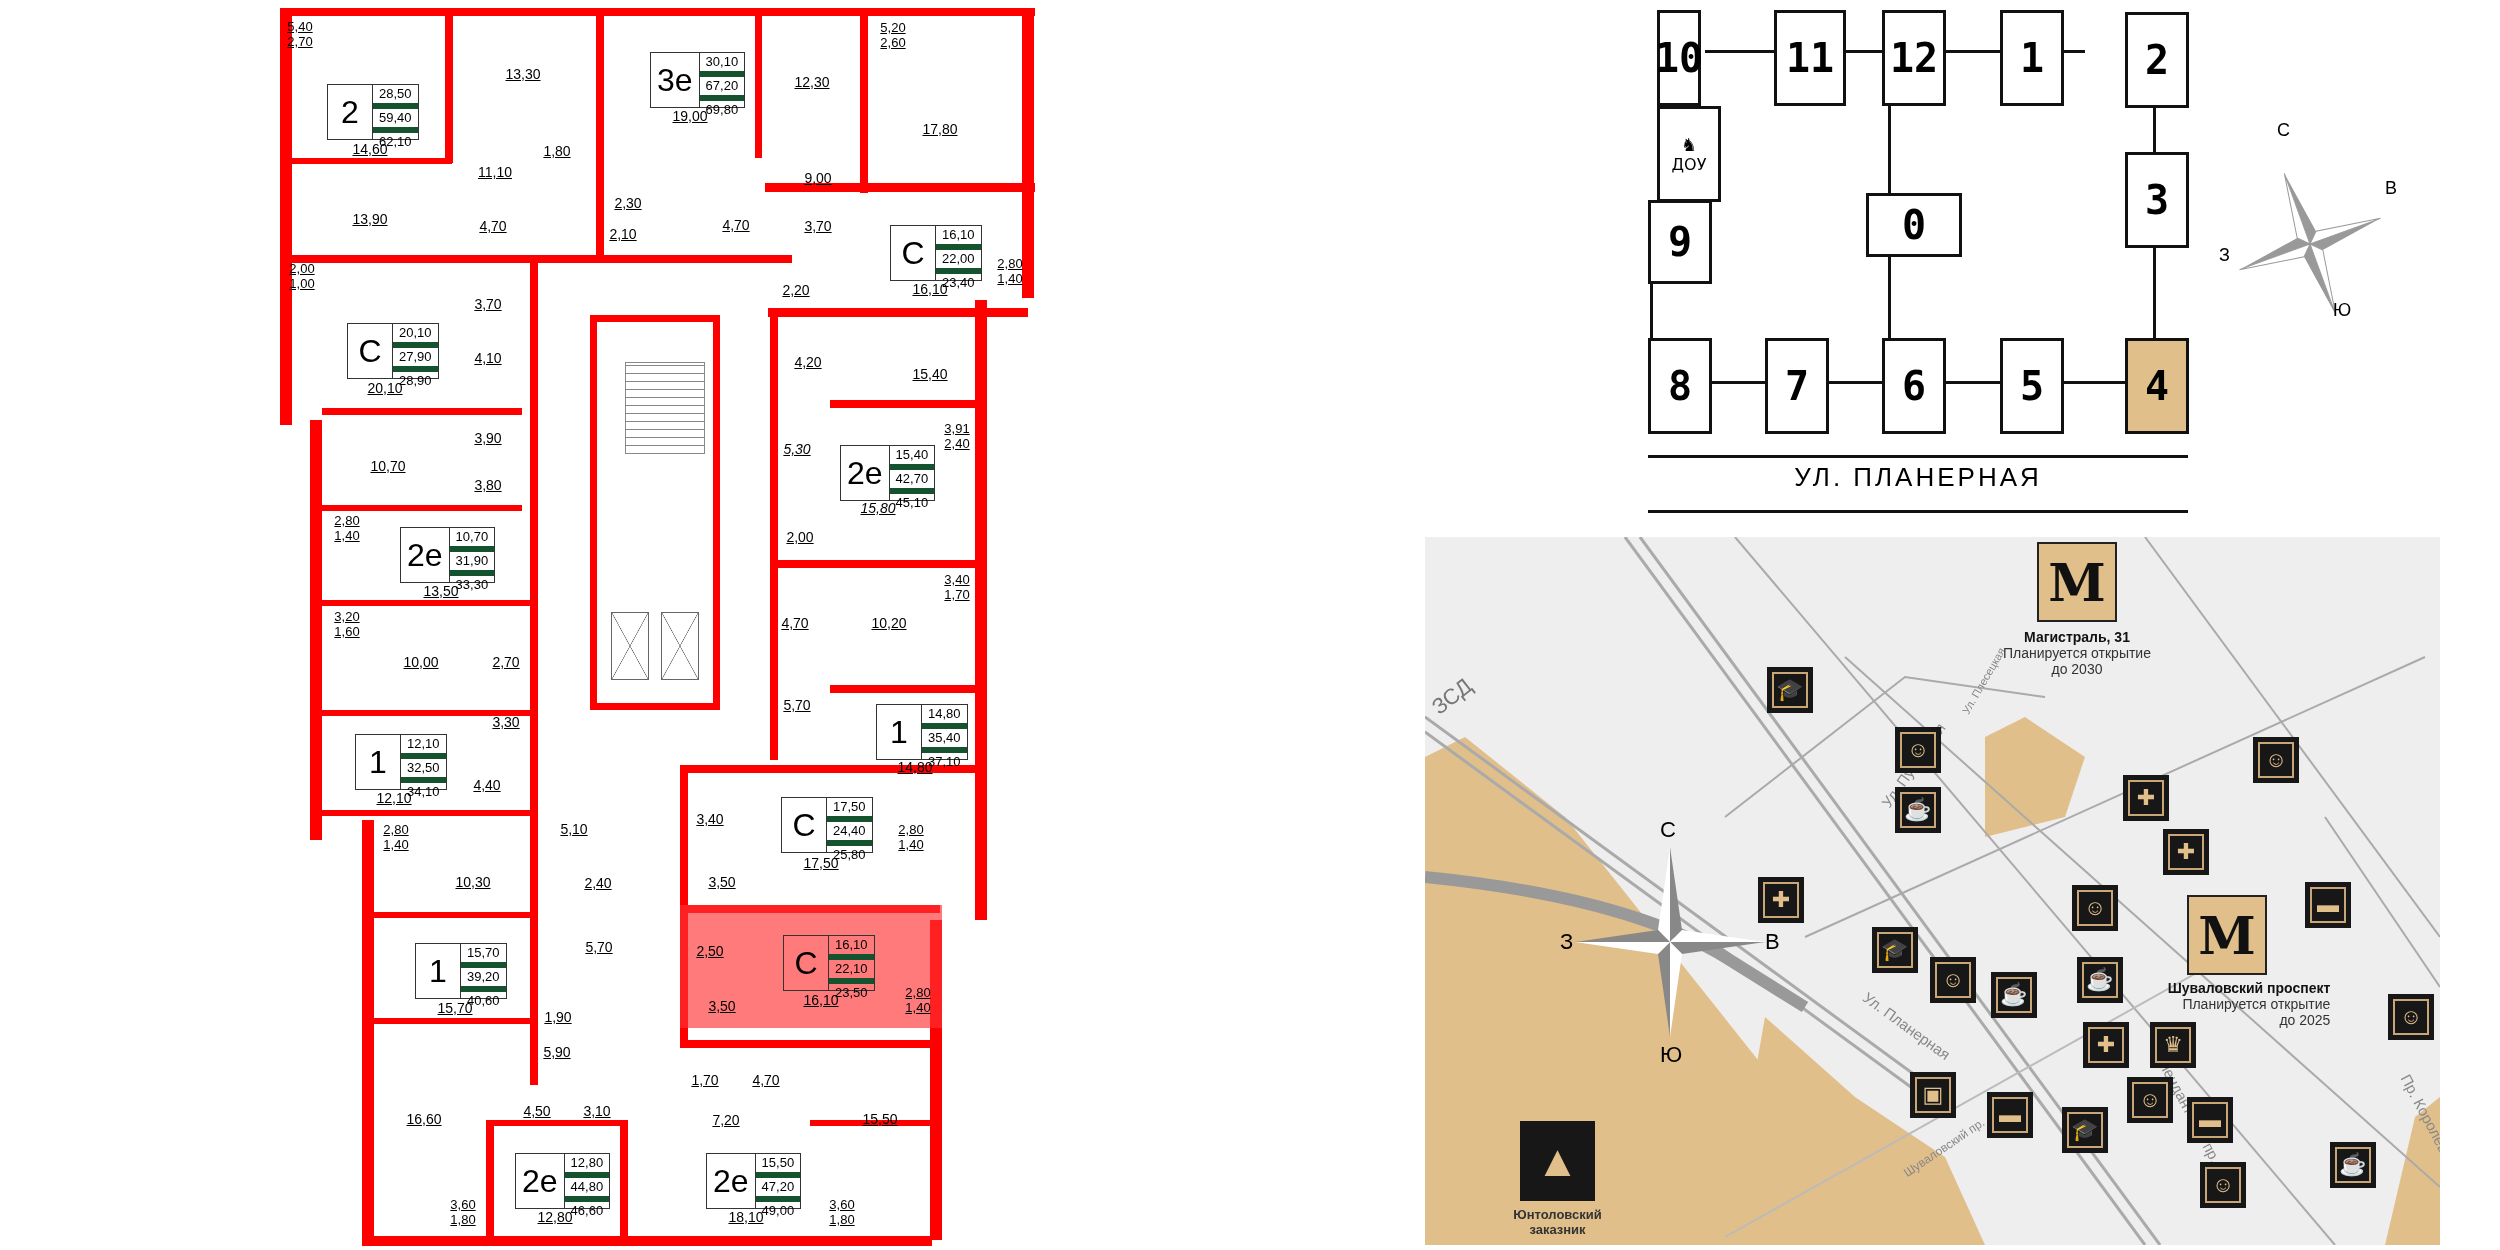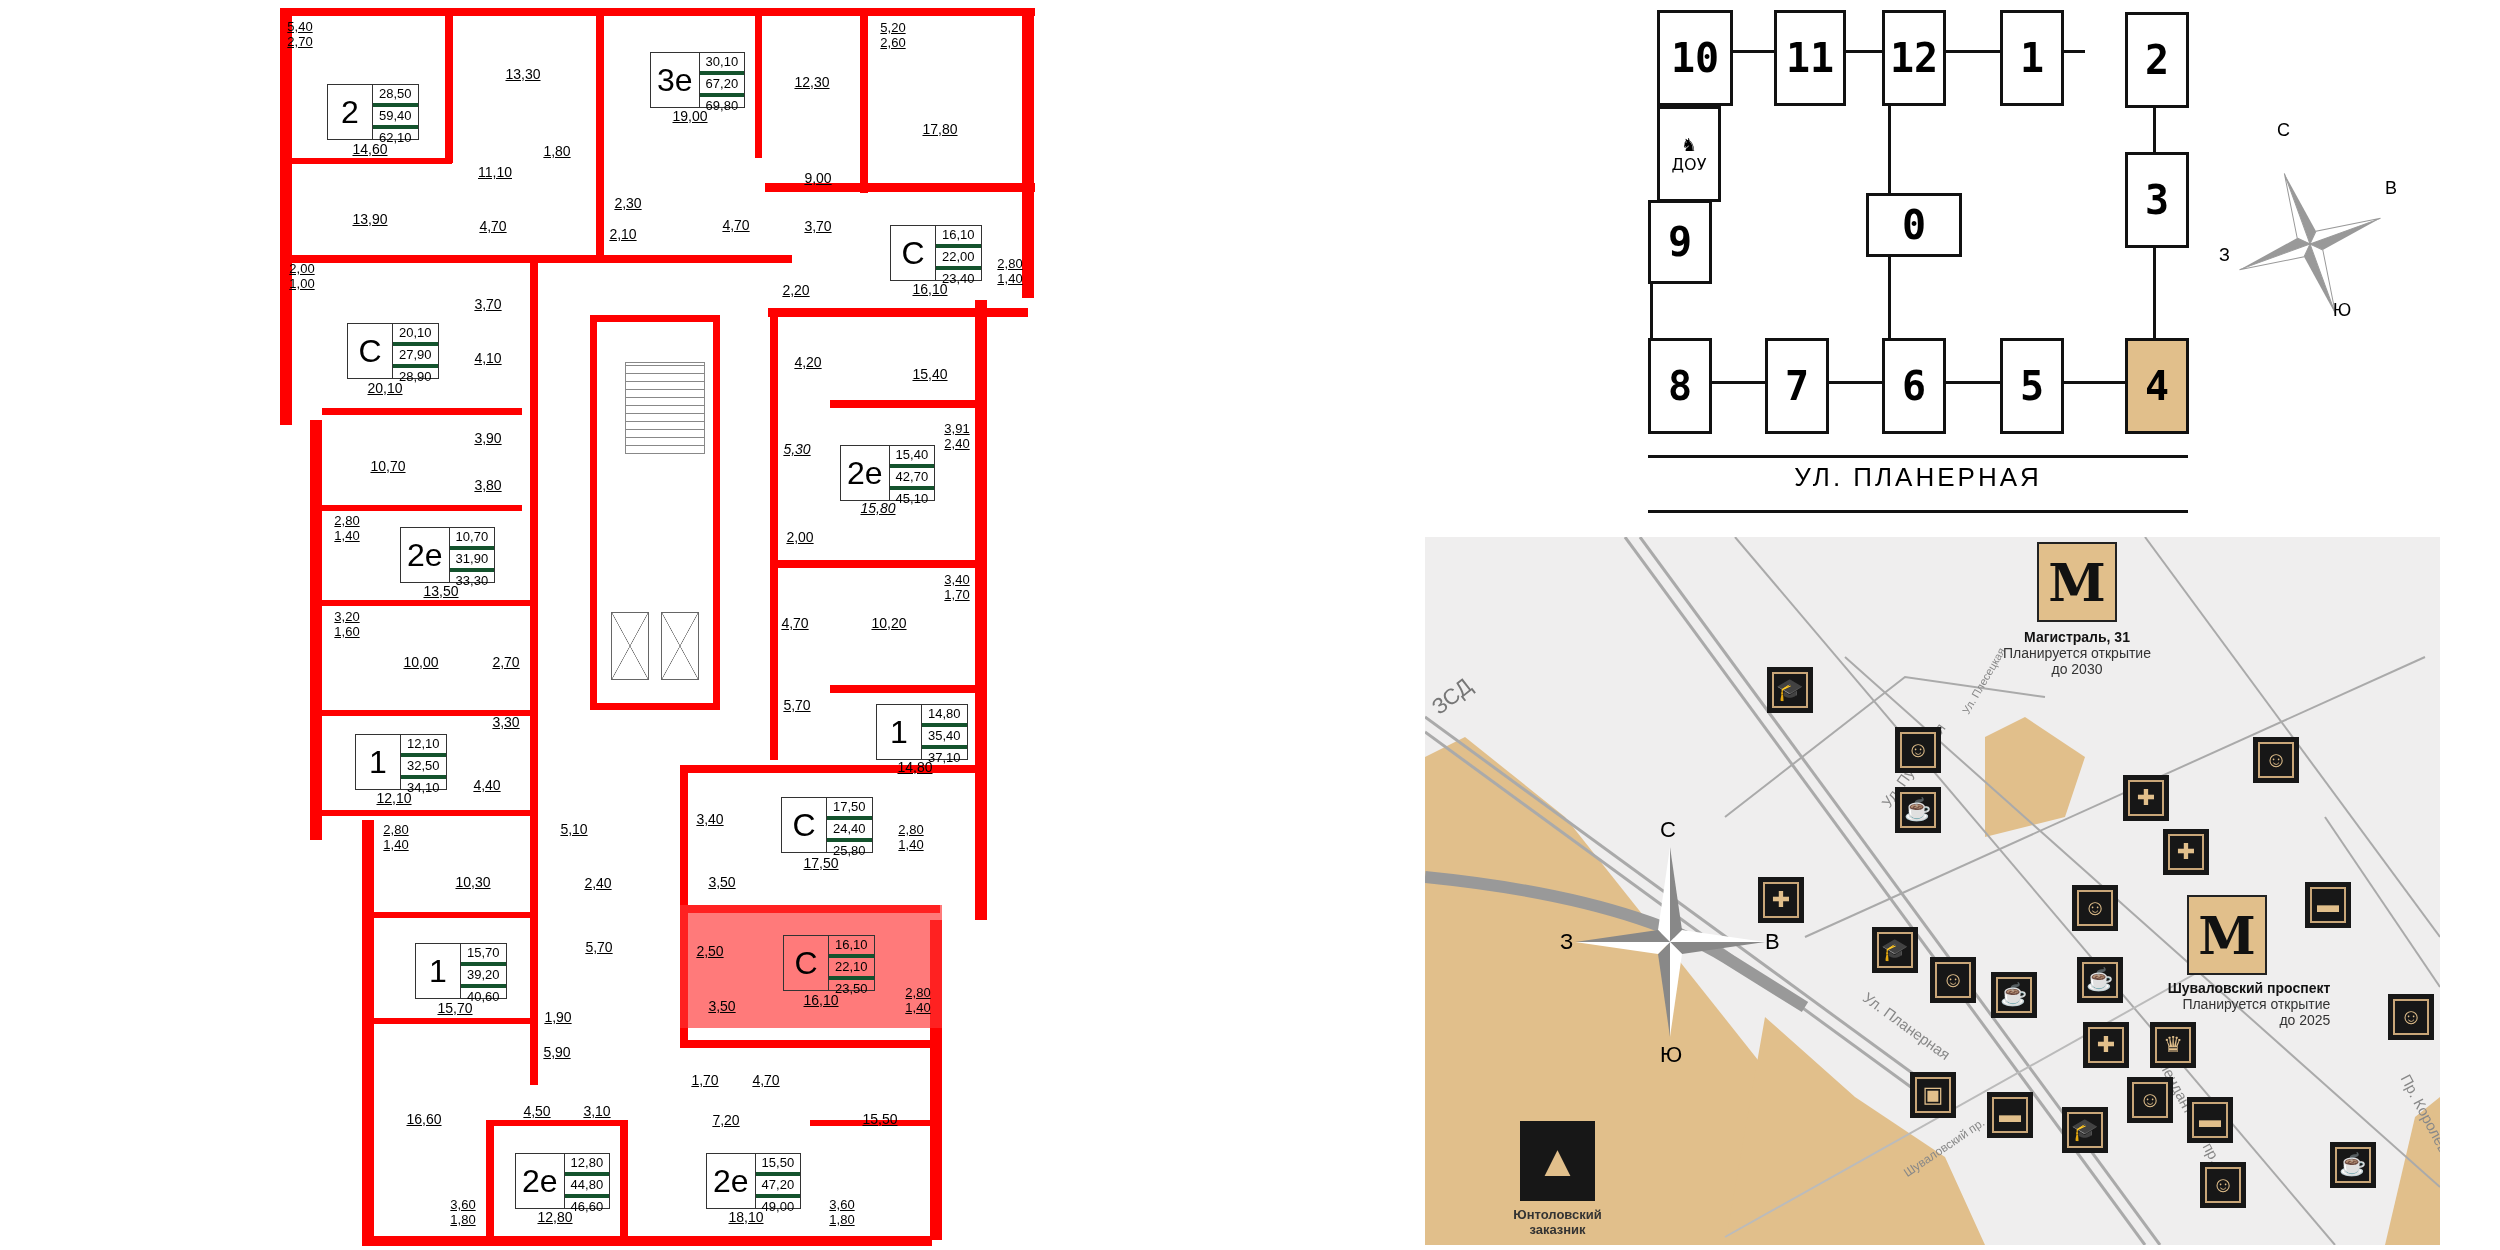--- a/index.html
+++ b/index.html
@@ -6,21 +6,21 @@
   body{width:2500px;height:1250px;position:relative;overflow:hidden;font-family:"Liberation Sans",sans-serif;color:#000;}
   
   #floorplan{position:absolute;left:0;top:0;width:1100px;height:1250px;}
   .wall{position:absolute;background:#f00;}
   .room-label{position:absolute;font-size:14px;text-decoration:underline;white-space:nowrap;transform:translate(-50%,-50%);line-height:16px;text-align:left;margin-top:12px;}
   .balcony-label{position:absolute;font-size:13px;line-height:15px;text-align:center;transform:translate(-50%,-50%);}
   .balcony-label span{display:block;text-decoration:underline;}
   .apt-card{position:absolute;display:flex;border:1px solid #333;background:#fff;height:54px;}
   .apt-card .type{font-size:32px;line-height:54px;padding:0 6px;border-right:1px solid #333;min-width:32px;text-align:center;}
   .apt-card .areas{display:flex;flex-direction:column;font-size:13px;}
-  .apt-card .areas div{height:18px;line-height:18px;padding:0 6px;border-bottom:4px solid #14532d;text-align:center;}
+  .apt-card .areas div{height:18px;line-height:18px;padding:0 6px;border-bottom:6px solid #14532d;text-align:center;}
   .apt-card .areas div:last-child{border-bottom:none;}
   .selected-apt{position:absolute;background:rgba(255,50,50,0.65);}
   
   .bld{position:absolute;border:3px solid #111;background:#fff;display:flex;align-items:center;justify-content:center;font-family:"DejaVu Sans Mono",monospace;font-weight:bold;font-size:40px;box-sizing:border-box;}
   .bld.active{background:#e1bf8b;}
   .link{position:absolute;background:#111;}
   .street-line{position:absolute;height:3px;background:#111;}
   
   #map{position:absolute;left:1425px;top:537px;width:1015px;height:708px;background:#efeeee;overflow:hidden;}
   .poi{position:absolute;width:46px;height:46px;background:#171717;box-sizing:border-box;border:3px solid #171717;outline:2px solid #c9a678;outline-offset:-7px;display:flex;align-items:center;justify-content:center;color:#e1bf8b;font-size:22px;}
@@ -302,21 +302,21 @@
 </div>
 
 <div id="genplan">
 
   <div class="link" style="left:1705px;top:50px;width:380px;height:3px;"></div>
   <div class="link" style="left:1888px;top:100px;width:3px;height:310px;"></div>
   <div class="link" style="left:2153px;top:100px;width:3px;height:300px;"></div>
   <div class="link" style="left:1650px;top:280px;width:3px;height:110px;"></div>
   <div class="link" style="left:1650px;top:381px;width:500px;height:3px;"></div>
 
-  <div class="bld" style="left:1657px;top:10px;width:76px;height:96px;">10</div>
+  <div class="bld" style="left:1657px;top:10px;width:44px;height:96px;">10</div>
   <div class="bld" style="left:1774px;top:10px;width:72px;height:96px;">11</div>
   <div class="bld" style="left:1882px;top:10px;width:64px;height:96px;">12</div>
   <div class="bld" style="left:2000px;top:10px;width:64px;height:96px;">1</div>
   <div class="bld" style="left:2125px;top:12px;width:64px;height:96px;">2</div>
   <div class="bld" style="left:1657px;top:106px;width:64px;height:96px;flex-direction:column;font-family:'DejaVu Sans',sans-serif;font-weight:normal;font-size:16px;">
     <span style="font-size:18px;">♞</span>
     <span>ДОУ</span>
   </div>
   <div class="bld" style="left:1648px;top:200px;width:64px;height:84px;">9</div>
   <div class="bld" style="left:1866px;top:193px;width:96px;height:64px;">0</div>

